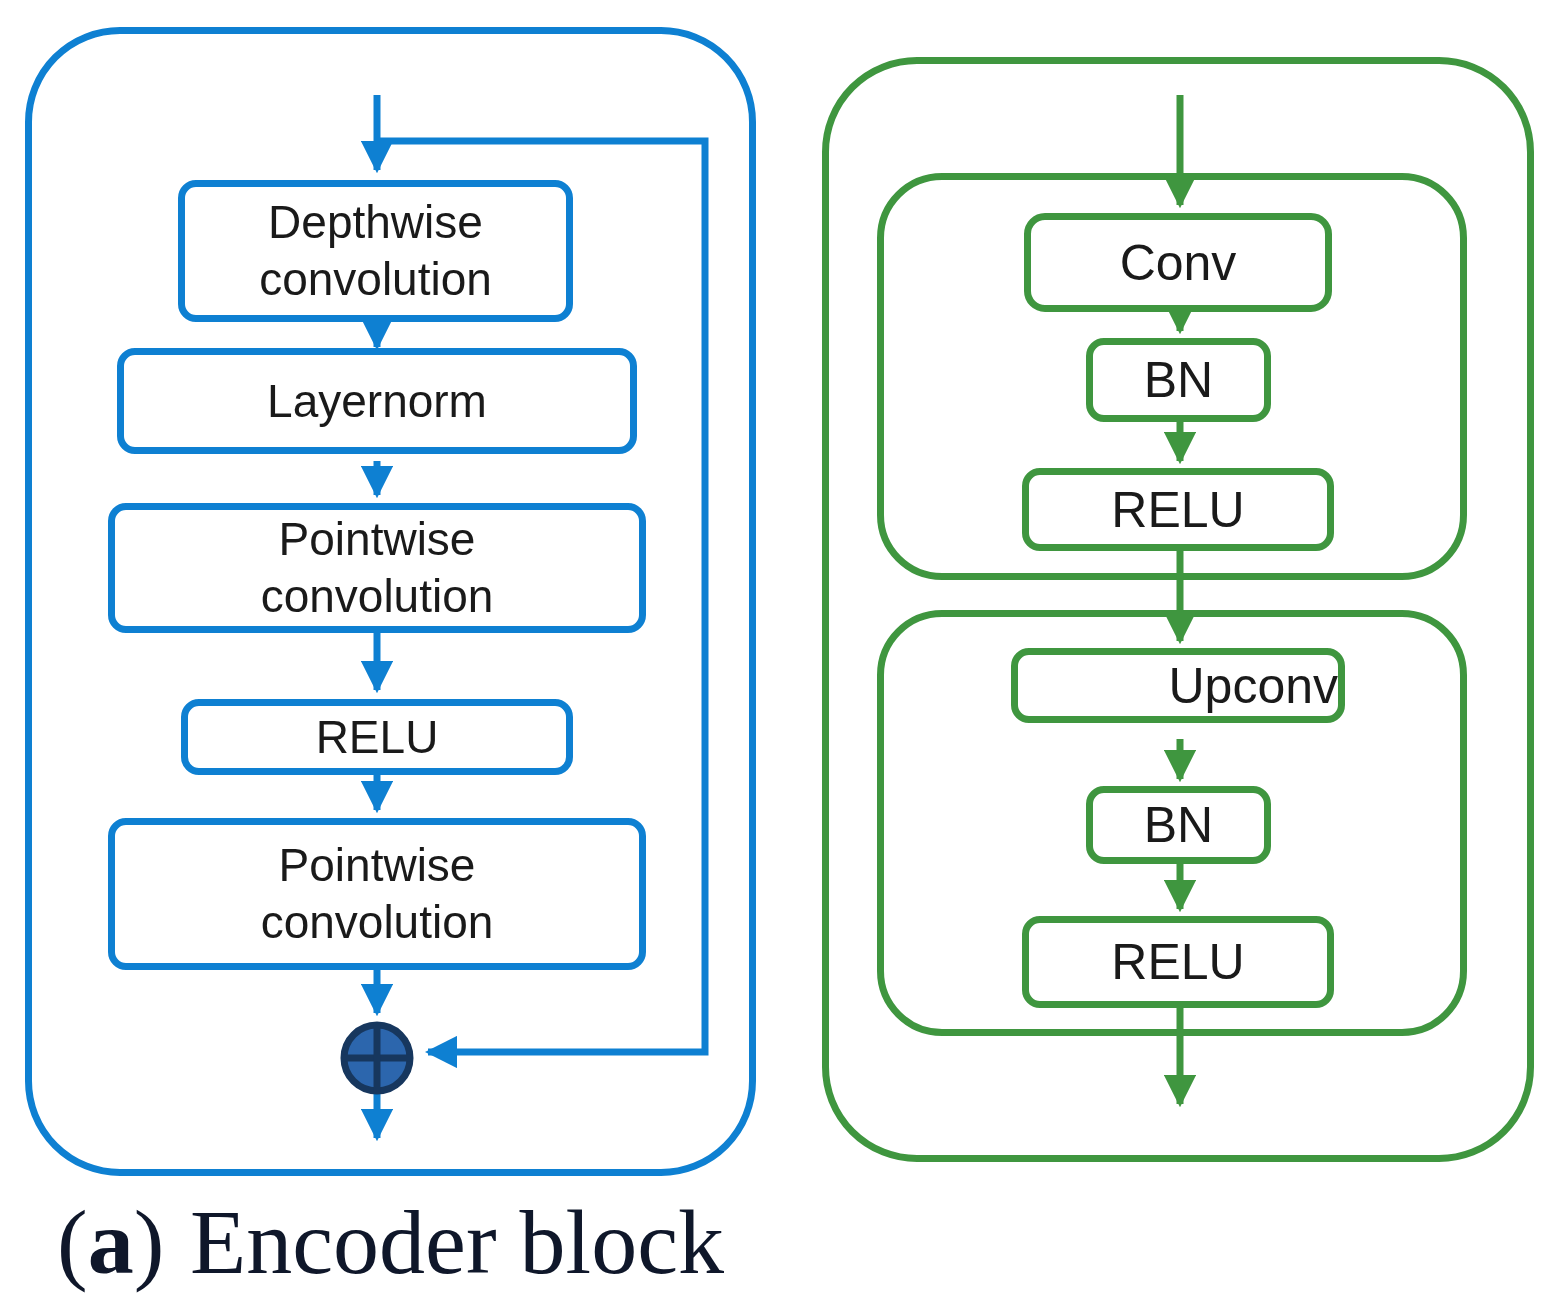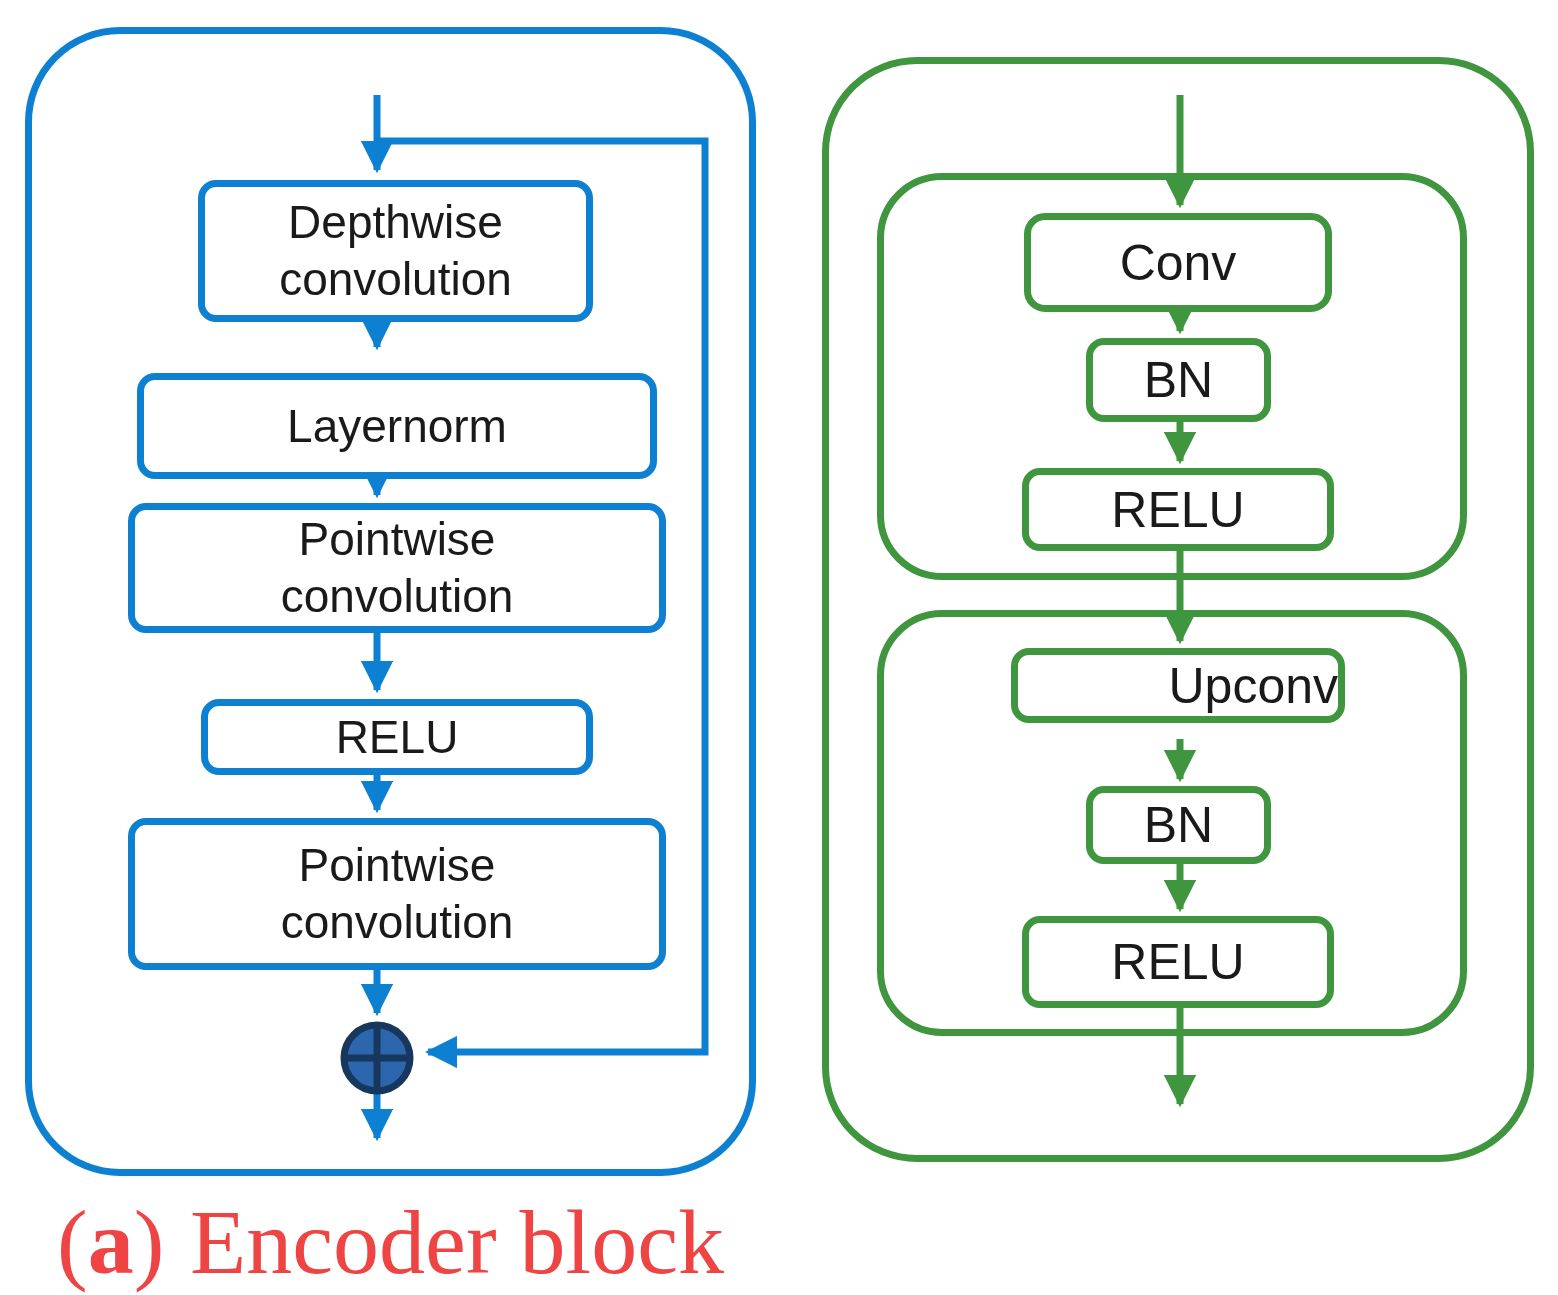--- a/index.html
+++ b/index.html
@@ -29,29 +29,29 @@
     display:flex;
     flex-direction:column;
     align-items:center;
     justify-content:center;
     text-align:center;
     color:#1a1a1a;
   }
   .node.blue{border-color:#0E80D2;}
   .node.green{border-color:#3F963F;}
   .node span{display:block;}
-  .enc-text{font-size:46px;line-height:57px;margin-left:20px;}
+  .enc-text{font-size:46px;line-height:57px;}
   .dec-text{font-size:50px;line-height:58px;}
   .svg-layer{position:absolute;left:0;top:0;pointer-events:none;}
   .caption{
     position:absolute;
     font-family:"Liberation Serif", serif;
     font-size:92px;
     line-height:1.0;
-    color:#ef4444;
+    color:#0f172a;
     text-align:center;
     white-space:nowrap;
   }
   .caption .letter{font-weight:bold;}
   .caption .cap-label{margin-left:0.28em;}
 </style>
 </head>
 <body>
 
 <div class="canvas">
@@ -97,21 +97,21 @@
       <line x1="1180" y1="739" x2="1180" y2="779" marker-end="url(#arrG)"></line>
       <line x1="1180" y1="864" x2="1180" y2="909" marker-end="url(#arrG)"></line>
       <line x1="1180" y1="1008" x2="1180" y2="1104" marker-end="url(#arrG)"></line>
     </g>
   </svg>
 
   <div class="node blue enc-text" style="left:178px;top:180px;width:395px;height:142px;">
     <span>Depthwise</span>
     <span>convolution</span>
   </div>
-  <div class="node blue enc-text" style="left:117px;top:373px;width:520px;height:106px;justify-content:center;">
+  <div class="node blue enc-text" style="left:117px;top:348px;width:520px;height:106px;justify-content:center;">
     <span>Layernorm</span>
   </div>
   <div class="node blue enc-text" style="left:108px;top:503px;width:538px;height:130px;">
     <span>Pointwise</span>
     <span>convolution</span>
   </div>
   <div class="node blue enc-text" style="left:181px;top:699px;width:392px;height:76px;">
     <span>RELU</span>
   </div>
   <div class="node blue enc-text" style="left:108px;top:818px;width:538px;height:152px;">

